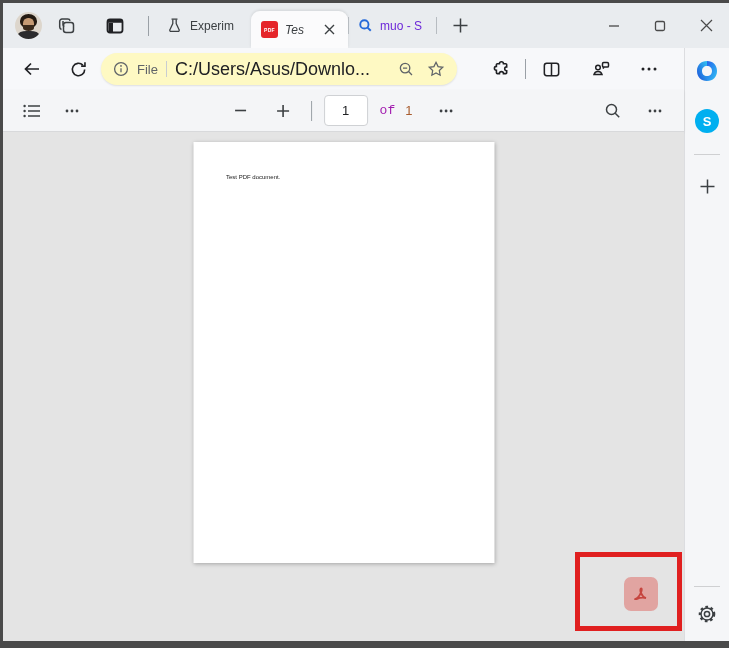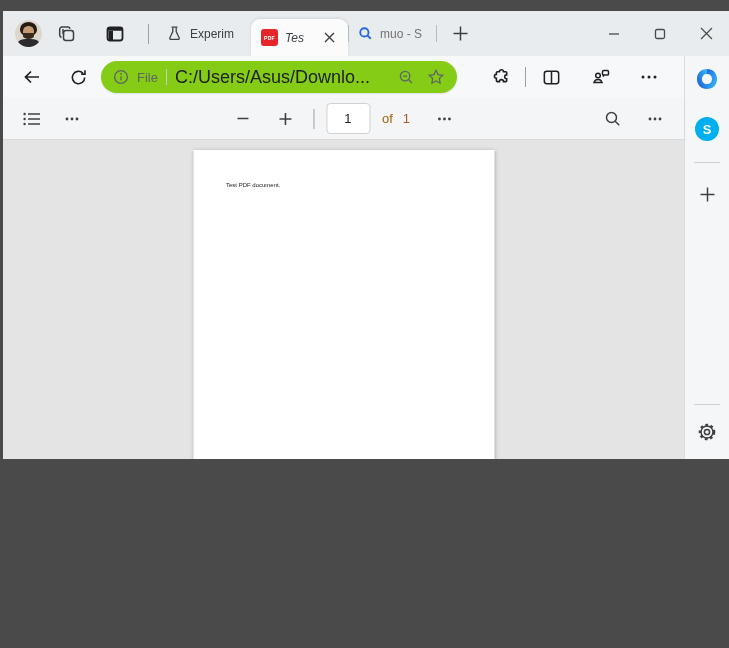--- a/index.html
+++ b/index.html
@@ -4,24 +4,23 @@
 <style>
   * { box-sizing: border-box; margin: 0; padding: 0; }
   html,body { width:729px; height:648px; }
   body {
     background:#4a4a4a;
     font-family:"Liberation Sans", sans-serif;
     position:relative;
     overflow:hidden;
   }
   .window {
-    position:absolute; left:3px; top:3px; width:726px; height:448px;
+    position:absolute; left:3px; top:3px; width:726px; height:638px;
     background:#eceef1; display:flex; flex-direction:column;
     overflow:hidden;
-    margin-top:8px;
   }
   
   .tabstrip {
     height:45px; background:#e9ecef; display:flex; align-items:center;
     flex-shrink:0; padding-left:8px;
   }
   .avatar {
     width:27px; height:27px; border-radius:50%; overflow:hidden;
     margin:0 6px 0 4px; flex-shrink:0; background:#ddd6cc; position:relative;
   }
@@ -40,60 +39,60 @@
   }
   .tab .lbl { white-space:nowrap; overflow:hidden; }
   .tab.t1 .lbl { width:52px; }
   .tab.active {
     background:#fbfbfc; border-radius:9px 9px 0 0; height:37px;
     align-self:flex-end; box-shadow:0 -1px 3px rgba(0,0,0,.10);
     padding:0 10px;
   }
   .tab.active .lbl { width:28px;font-style:italic; }
   .tab.t3 .lbl { width:50px; }
-  .tab.t4 .lbl { width:47px; color:#737373; }
+  .tab.t4 .lbl { width:47px; color:#6d28d9; }
   .tabdiv { width:1px; height:17px; background:#b7bcc1; flex-shrink:0; }
   .pdf-badge {
     width:17px; height:17px; background:#e5252a; border-radius:3px;
     color:#fff; font-size:5px; font-weight:bold; display:flex;
     align-items:center; justify-content:center; letter-spacing:.3px; flex-shrink:0;
   }
   .tab-close { width:18px; height:18px; display:flex; align-items:center; justify-content:center; border-radius:4px; }
   .newtab { width:34px; height:34px; display:flex; align-items:center; justify-content:center; border-radius:6px; cursor:pointer; margin-left:6px; }
   .win-controls { margin-left:auto; display:flex; height:45px; }
   .win-btn { width:46px; height:45px; display:flex; align-items:center; justify-content:center; cursor:pointer; }
   
   .body-row { flex:1; display:flex; min-height:0; }
   .main-col { flex:1; display:flex; flex-direction:column; min-width:0; }
   
   .address-row {
     height:42px; background:#f7f8fa; display:flex; align-items:center;
     flex-shrink:0; padding:0 6px 0 10px;
   }
   .addr-pill {
-    height:32px; width:356px; background:#84cc16; border-radius:16px;
+    height:32px; width:356px; background:#fef9c3; border-radius:16px;
     display:flex; align-items:center; padding:0 12px; gap:8px;
     box-shadow:0 1px 2px rgba(0,0,0,.10); margin-left:4px; flex-shrink:0;
   }
   .addr-pill .scheme { font-size:13px; color:#5f6368; }
   .addr-pill .sep { width:1px; height:16px; background:#c9cdd1; }
   .addr-pill .url { font-size:18px; color:#202124; white-space:nowrap; overflow:hidden; flex:1; }
   
   .pdf-toolbar {
     height:42px; background:#f4f5f7; display:flex; align-items:center;
     flex-shrink:0; position:relative; padding:0 12px;
     border-bottom:1px solid #d8d9db; box-shadow:0 1px 3px rgba(0,0,0,.06);
   }
   .pt-center { position:absolute; left:50%; transform:translateX(-50%); display:flex; align-items:center; gap:10px; }
   .page-box {
     width:44px; height:31px; background:#fff; border:1px solid #cfd1d4;
     border-radius:4px; text-align:center; font-size:13px; color:#202124;
     font-family:"Liberation Sans", sans-serif;
   }
-  .of-label { font-size:13px; color:#a16207; margin-left:2px; }
+  .of-label { font-size:13px; color:#a21caf; margin-left:2px;font-family:Liberation Mono, monospace; }
   .of-count { font-size:13px; color:#a85c2e; }
   .pt-right { margin-left:auto; display:flex; align-items:center; gap:8px; }
   
   .viewer { flex:1; background:#e4e4e4; position:relative; overflow:hidden; }
   .page {
     position:absolute; left:50%; transform:translateX(-50%); top:10px;
     width:301px; height:421px; background:#ffffff;
     box-shadow:0 1px 4px rgba(0,0,0,.28);
   }
   .doc-text { position:absolute; left:33px; top:32px; font-size:6px; color:#1a1a1a; }

